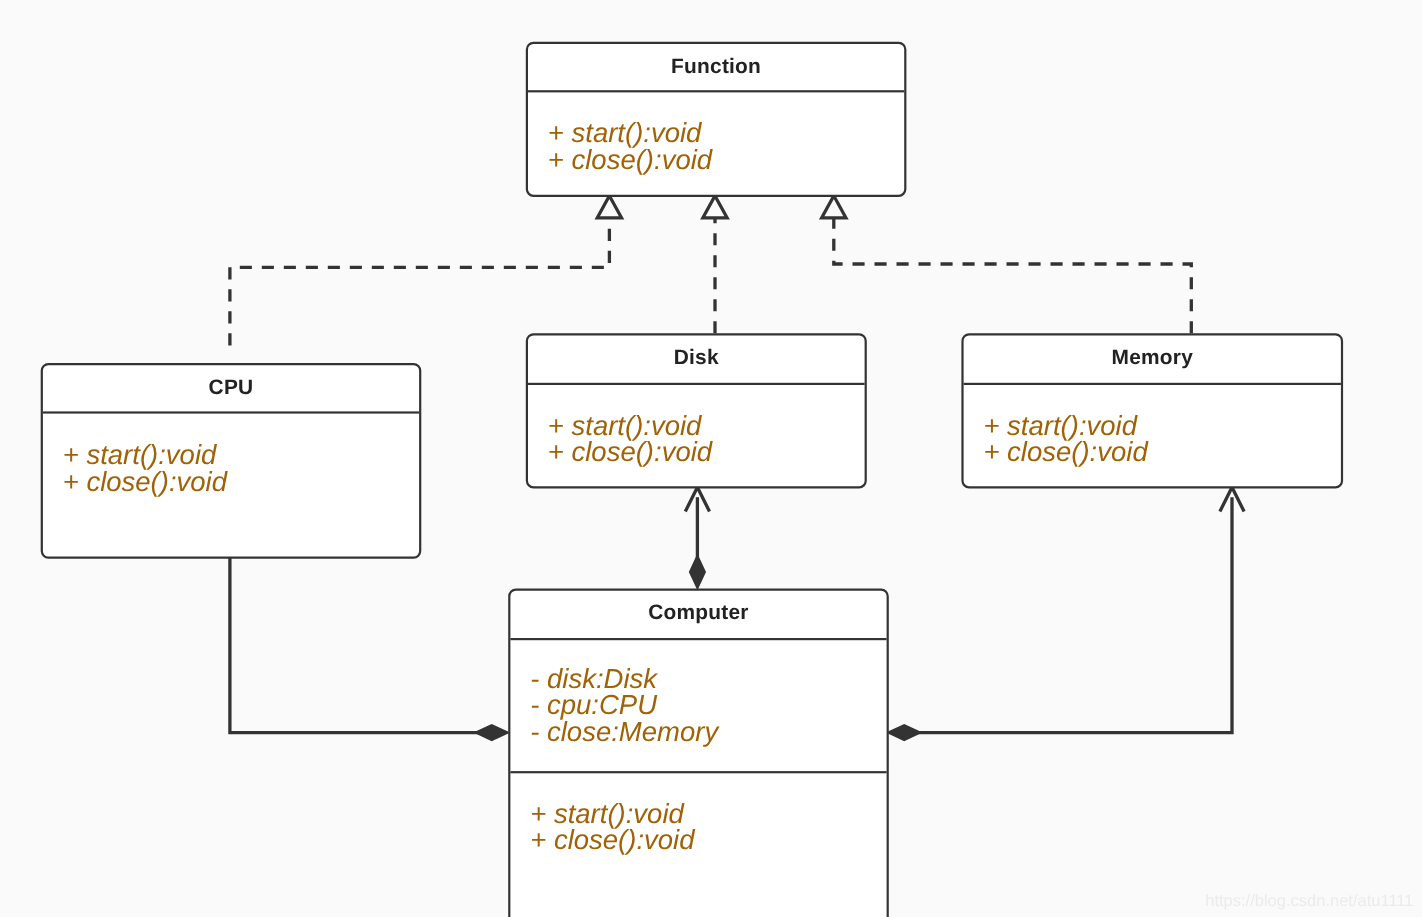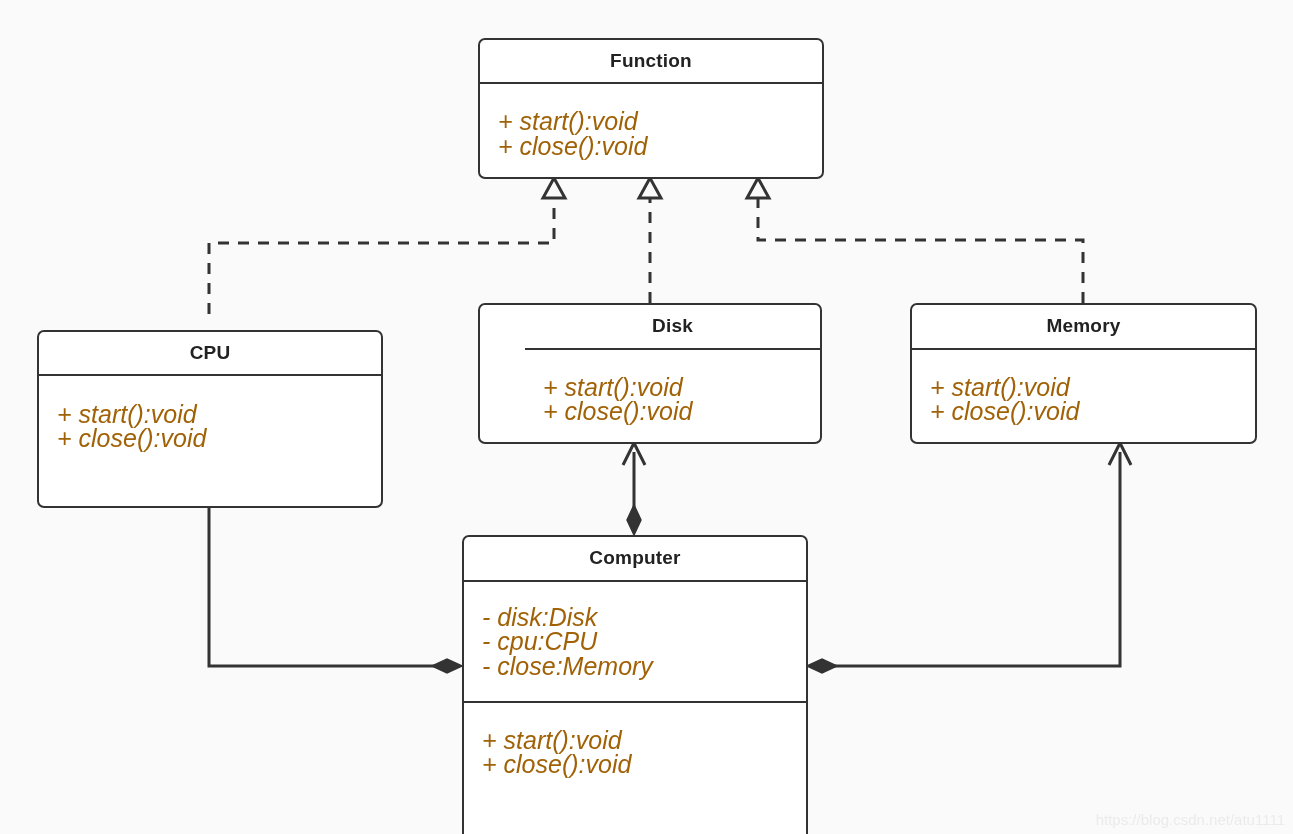--- a/index.html
+++ b/index.html
@@ -121,29 +121,29 @@
   </div>
 
   <div class="uml-class" id="class-cpu" style="left:37px; top:330px; width:346px; height:178px;">
     <div class="compartment class-title" style="height:41.5px;">CPU</div>
     <div class="compartment member-list" style="height:95px; padding-top:8px;">
       <div class="member">+ start():void</div>
       <div class="member">+ close():void</div>
     </div>
   </div>
 
-  <div class="uml-class" id="class-disk" style="left:478px; top:303px; width:344px; height:141px;padding-left:45px;">
+  <div class="uml-class" id="class-disk" style="left:478px; top:303px; width:310px; height:141px;">
     <div class="compartment class-title" style="height:42.5px;">Disk</div>
     <div class="compartment member-list" style="height:93px; padding-top:8px;">
       <div class="member">+ start():void</div>
       <div class="member">+ close():void</div>
     </div>
   </div>
 
-  <div class="uml-class" id="class-memory" style="left:910px; top:303px; width:347px; height:141px;">
+  <div class="uml-class" id="class-memory" style="left:874px; top:303px; width:347px; height:141px;">
     <div class="compartment class-title" style="height:42.5px;">Memory</div>
     <div class="compartment member-list" style="height:93px; padding-top:8px;">
       <div class="member">+ start():void</div>
       <div class="member">+ close():void</div>
     </div>
   </div>
 
   <div class="uml-class" id="class-computer" style="left:462px; top:535px; width:346px; height:307px;">
     <div class="compartment class-title" style="height:42.5px;">Computer</div>
     <div class="compartment member-list" style="height:121.5px;">

